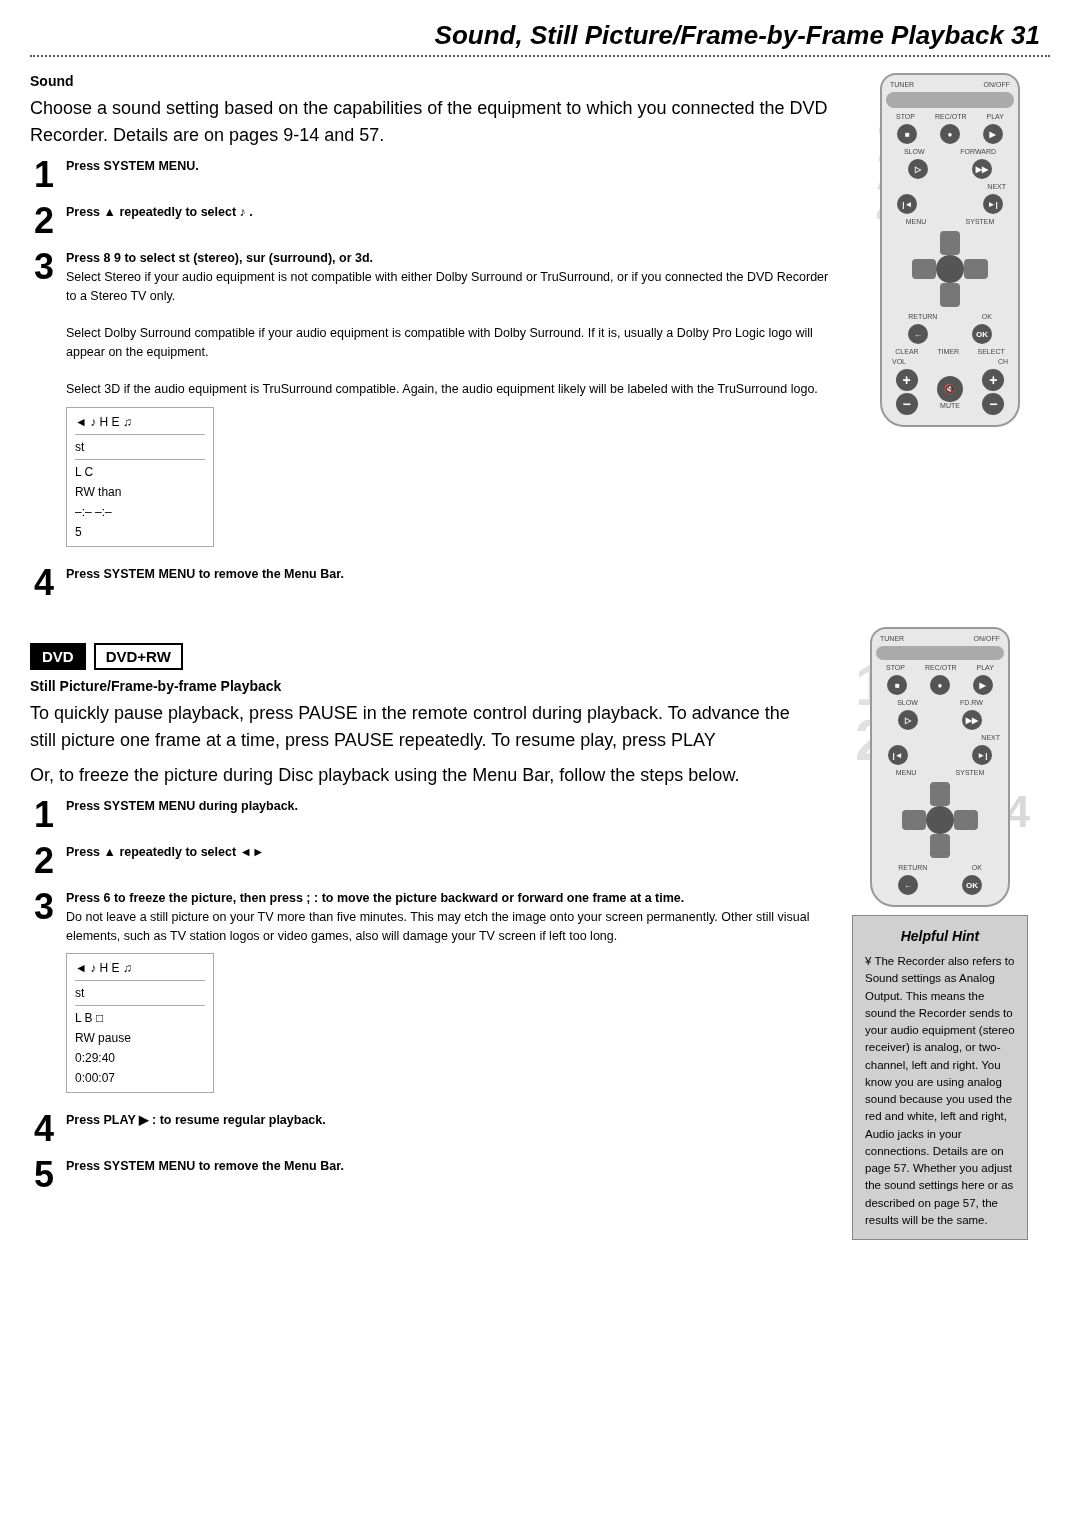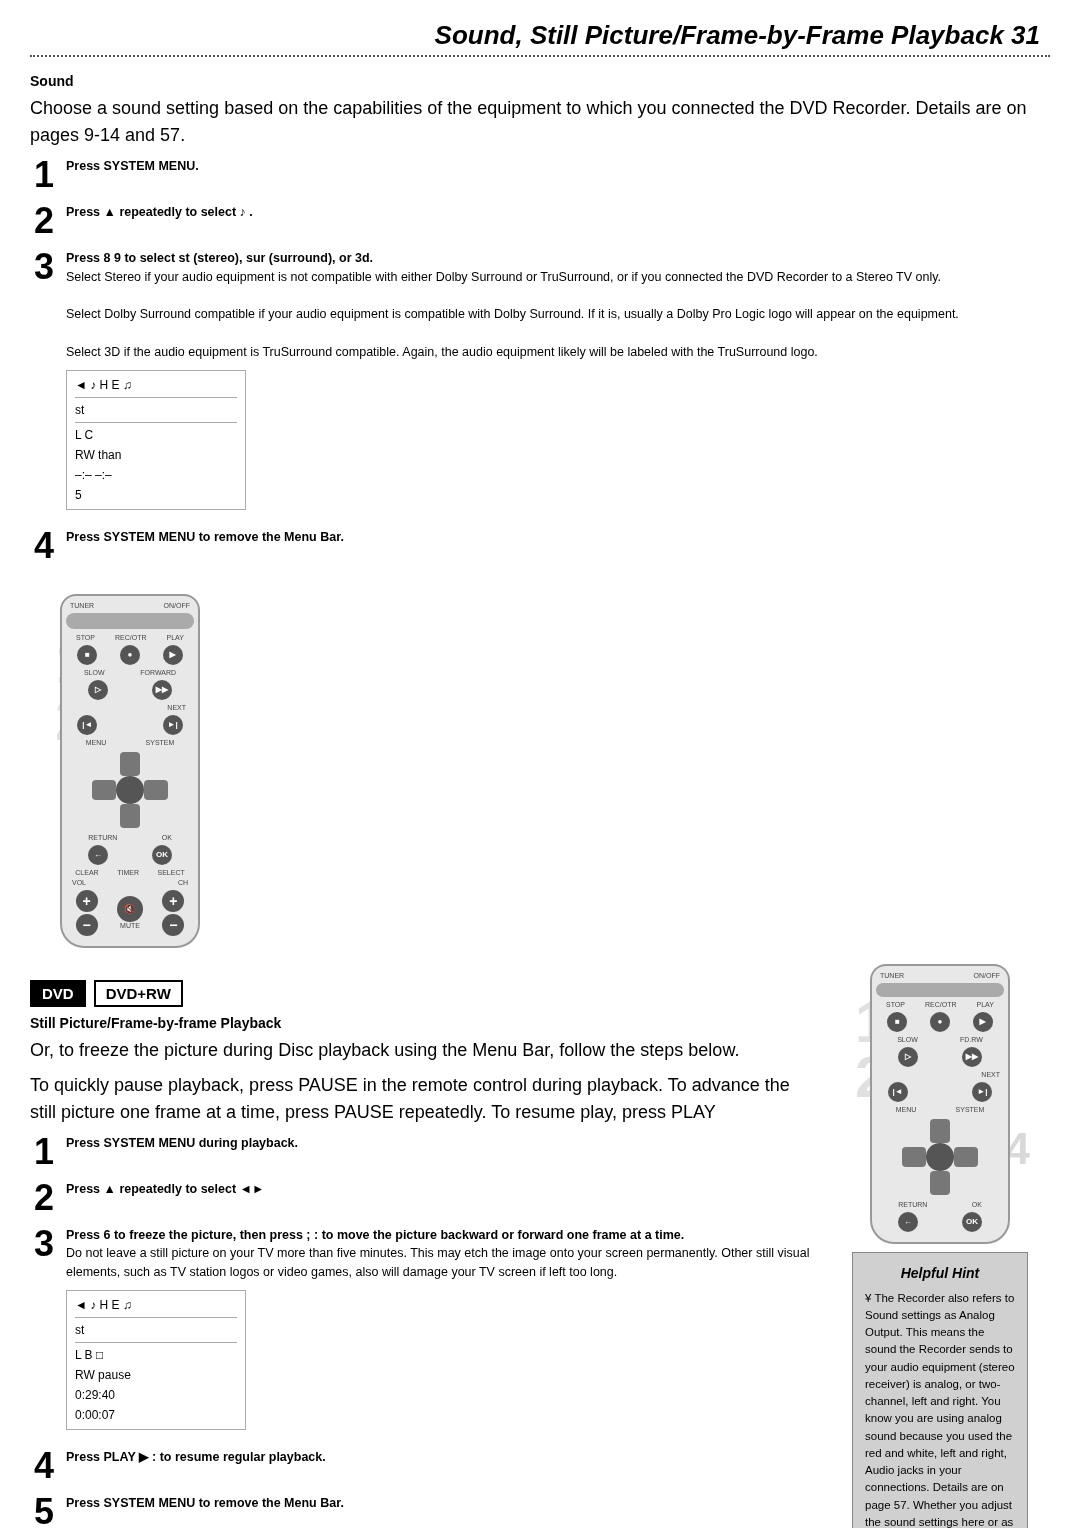--- a/index.html
+++ b/index.html
@@ -25,21 +25,20 @@
     .dotted-divider {
       border: none;
       border-top: 2px dotted #555;
       margin-bottom: 16px;
     }
 
     
     .main-layout {
       display: flex;
       gap: 20px;
-      flex-direction: column;
     }
     .left-content {
       flex: 1;
       min-width: 0;
     }
     .right-remote {
       width: 200px;
       flex-shrink: 0;
       display: flex;
       flex-direction: column;
@@ -81,21 +80,21 @@
     .step-content b {
       font-weight: bold;
     }
 
     
     .display-table {
       border: 1px solid #aaa;
       padding: 4px 8px;
       margin: 8px 0;
       font-size: 12px;
-      width: 180px;
+      width: 148px;
     }
     .display-row {
       display: flex;
       align-items: center;
       gap: 6px;
       padding: 1px 0;
     }
     .display-divider {
       border-top: 1px solid #aaa;
       margin: 2px 0;
@@ -397,22 +396,22 @@
 
 <div class="bottom-layout">
   <div class="bottom-left">
 
     <div class="disc-badges">
       <div class="disc-badge active">DVD</div>
       <div class="disc-badge">DVD+RW</div>
     </div>
 
     <div class="section-heading">Still Picture/Frame-by-frame Playback</div>
+    <div class="section-text">To quickly pause playback, press PAUSE in the remote control during playback. To advance the still picture one frame at a time, press PAUSE repeatedly. To resume play, press PLAY</div>
     <div class="section-text">Or, to freeze the picture during Disc playback using the Menu Bar, follow the steps below.</div>
-    <div class="section-text">To quickly pause playback, press PAUSE in the remote control during playback. To advance the still picture one frame at a time, press PAUSE repeatedly. To resume play, press PLAY</div>
 
     <div class="step-row">
       <div class="step-number">1</div>
       <div class="step-content">
         <b>Press SYSTEM MENU during playback.</b>
       </div>
     </div>
 
     <div class="step-row">
       <div class="step-number">2</div>

